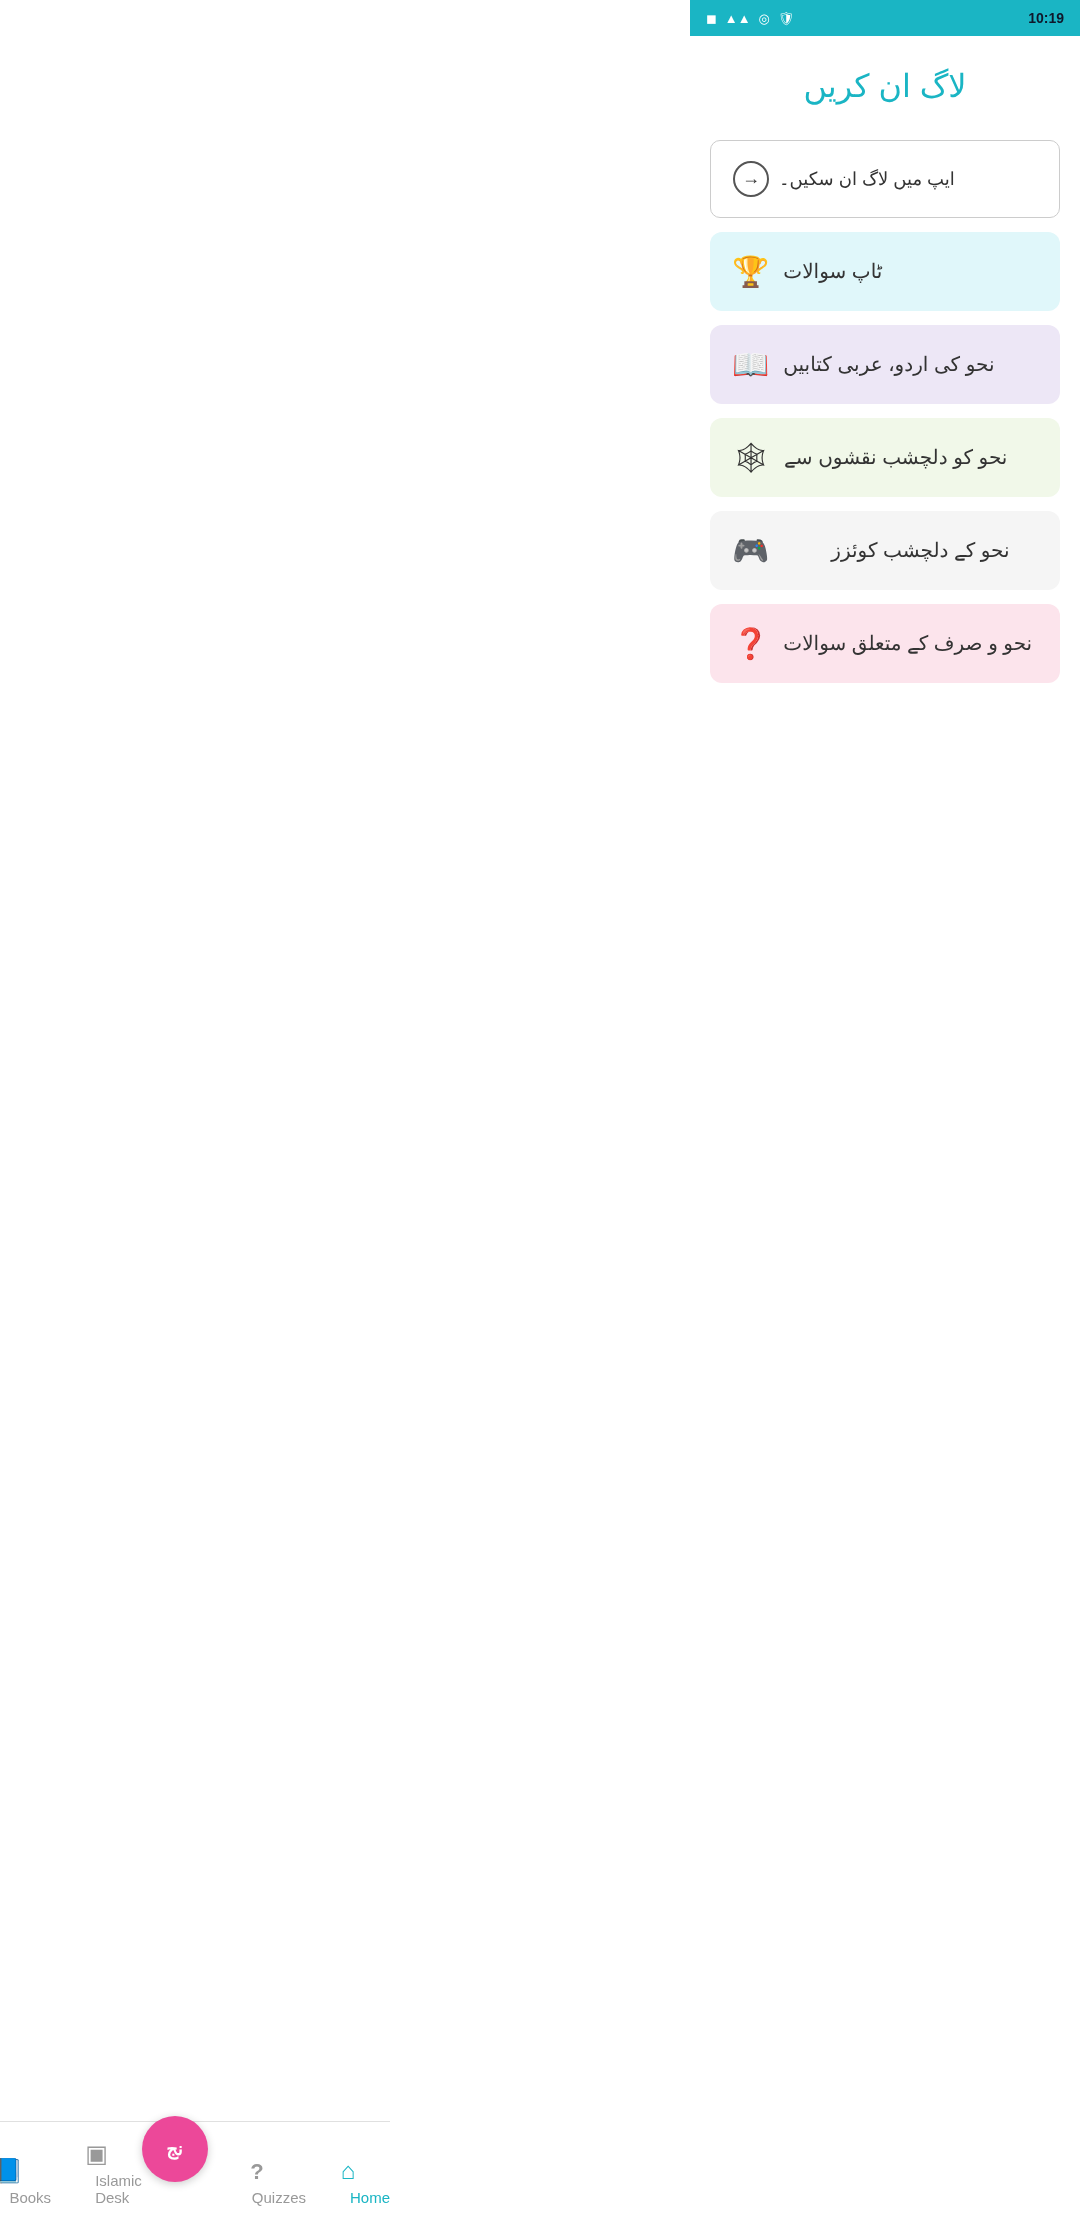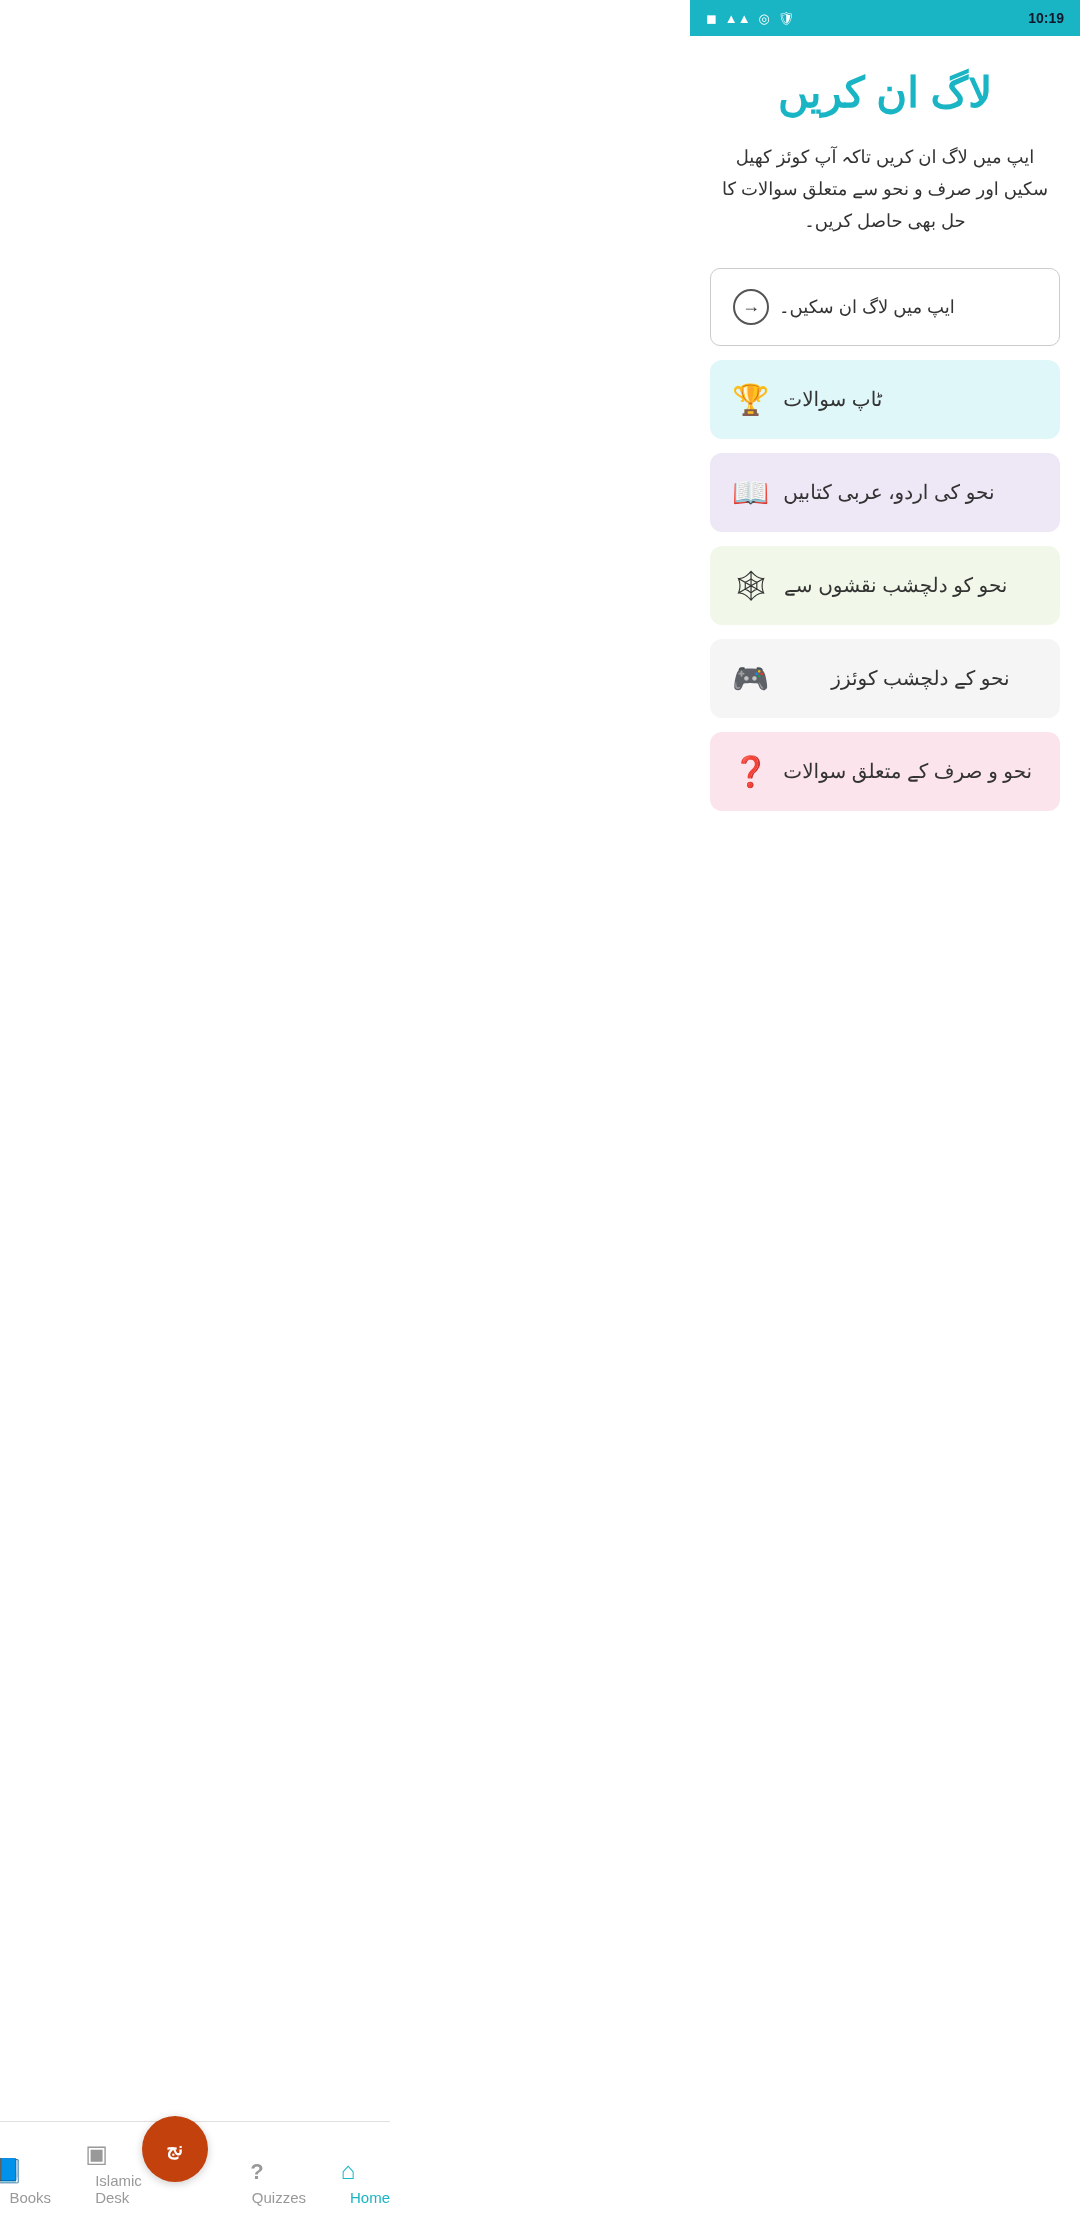--- a/index.html
+++ b/index.html
@@ -40,24 +40,24 @@
       color: white;
       font-size: 13px;
     }
 
     .main-content {
       padding: 30px 20px 120px;
     }
 
     .page-title {
       text-align: center;
-      font-size: 42px;
+      font-size: 32px;
       color: #1ab5c4;
-      font-weight: bold;
-      margin-bottom: 20px;
+      font-weight: normal;
+      margin-bottom: 32px;
       font-family: 'Segoe UI', Arial, sans-serif;
       line-height: 1.3;
     }
 
     .page-description {
       text-align: center;
       font-size: 18px;
       color: #333;
       line-height: 1.8;
       margin-bottom: 30px;
@@ -157,21 +157,21 @@
 
     .nav-item.active .nav-label {
       color: #1ab5c4;
       text-align: right;
     }
 
     .nav-center-btn {
       width: 66px;
       height: 66px;
       border-radius: 50%;
-      background: #c2410c;
+      background: #ec4899;
       display: flex;
       align-items: center;
       justify-content: center;
       margin-bottom: 10px;
       cursor: pointer;
       box-shadow: 0 2px 8px rgba(0,0,0,0.2);
     }
 
     .nav-center-btn .center-icon {
       font-size: 22px;
@@ -197,21 +197,20 @@
     <span>◎</span>
     <span>▲▲</span>
     <span>◼</span>
   </div>
 </div>
 
 <div class="main-content">
 
   <h1 class="page-title">لاگ ان کریں</h1>
 
-  <p class="page-description">ایپ میں لاگ ان کریں تاکہ آپ کوئز کھیل سکیں اور صرف و نحو سے متعلق سوالات کا حل بھی حاصل کریں۔</p>
 
   <div class="login-btn">
     <span>ایپ میں لاگ ان سکیں۔</span>
     <div class="arrow-icon">→</div>
   </div>
 
   <div id="cards-container">
   <div class="menu-card card-blue">
       <span style="font-size:20px;">ٹاپ سوالات</span>
       <span class="card-icon">🏆</span>

